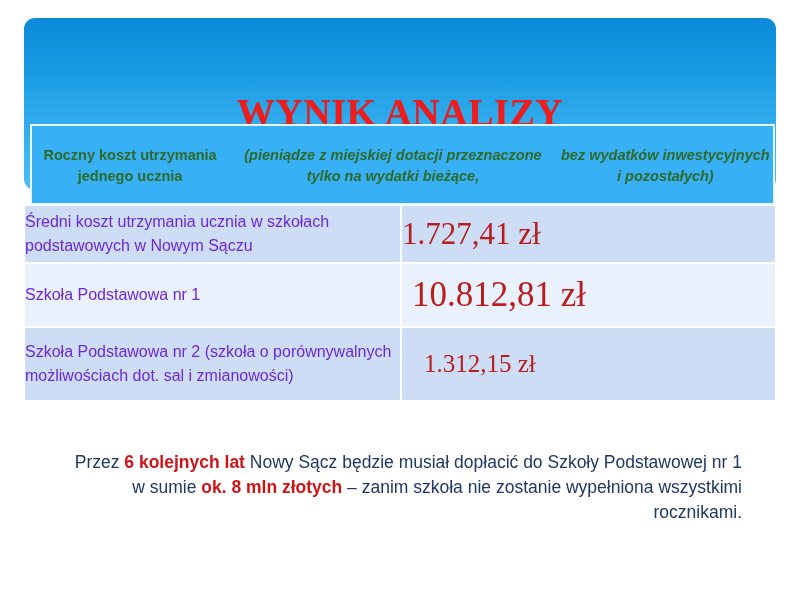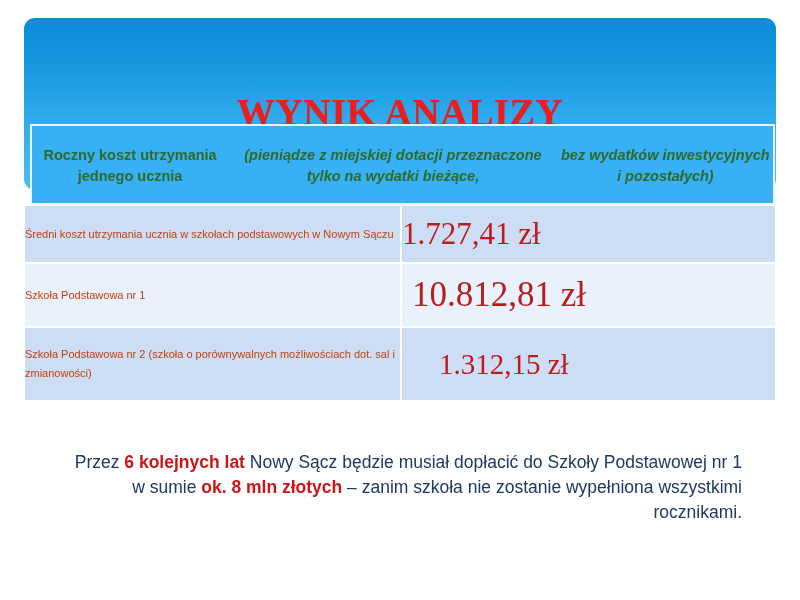--- a/index.html
+++ b/index.html
@@ -99,36 +99,36 @@
   }
   .cost-table td:last-child {
     border-right: none;
   }
   .row-shade-a { background: #cdddf6; }
   .row-shade-b { background: #e9f1fc; }
 
   .label-cell {
     width: 375px;
     padding: 9px 10px 9px 11px;
-    font-size: 11px;
-    line-height: 19px;
-    color: #c2410c;
+    font-size: 16px;
+    line-height: 24px;
+    color: #6d28d9;
     font-family: "Liberation Sans", sans-serif;
   }
   .value-cell {
     padding: 4px 6px 6px 18px;
     font-size: 31px;
     line-height: 40px;
     color: #b91c1c;
     white-space: nowrap;
     font-family: Liberation Serif, serif;
   }
   .r1 .value-cell { font-size: 31px; }
   .r2 .value-cell { font-size: 35px; padding-left: 10px; }
-  .r3 .value-cell { font-size: 29px; padding-left: 37px; }
+  .r3 .value-cell { font-size: 25px; padding-left: 22px; }
 
   .r1 .label-cell { height: 56px; }
   .r2 .label-cell { height: 62px; }
   .r3 .label-cell { height: 72px; }
 
   
   .footer-note {
     position: absolute;
     left: 58px;
     top: 450px;

